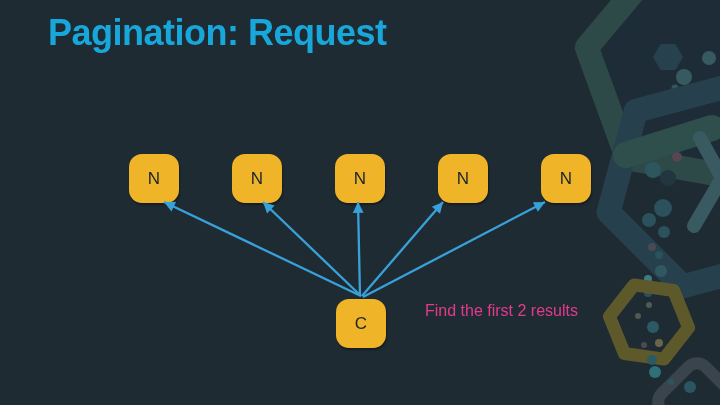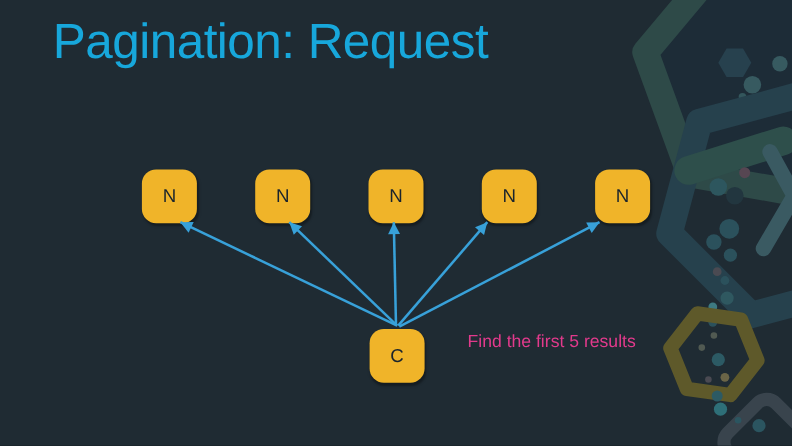--- a/index.html
+++ b/index.html
@@ -13,21 +13,21 @@
     position:relative;width:720px;height:405px;overflow:hidden;
     background:var(--background);
   }
   .decor,.arrows{position:absolute;left:0;top:0;width:720px;height:405px;pointer-events:none;}
   .decor{z-index:0;}
   .arrows{z-index:3;}
   .arrow-line{stroke:var(--arrow);stroke-width:2.3;fill:none;}
   .arrowhead{fill:var(--arrow);}
   .page-title{
     position:absolute;left:48px;top:12px;z-index:2;
-    font-size:45px;font-weight:400;letter-spacing:-0.5px;color:var(--title);
+    font-size:36px;font-weight:700;letter-spacing:-0.5px;color:var(--title);
   }
   .node{
     position:absolute;width:50px;height:49px;border-radius:13px;z-index:2;
     background:var(--node-fill);
     box-shadow:1px 2px 2px rgba(0,0,0,0.35);
     display:flex;align-items:center;justify-content:center;
     color:var(--node-text);font-size:17px;line-height:1;
   }
   .node-n1{left:129px;top:154px;}
   .node-n2{left:232px;top:154px;}
@@ -124,16 +124,16 @@
       </marker>
     </defs>
     <line class="arrow-line" x1="361" y1="296" x2="164" y2="202" marker-end="url(#ah)"></line>
     <line class="arrow-line" x1="361" y1="296" x2="263" y2="202" marker-end="url(#ah)"></line>
     <line class="arrow-line" x1="360" y1="296" x2="358" y2="202" marker-end="url(#ah)"></line>
     <line class="arrow-line" x1="362" y1="296" x2="443" y2="202" marker-end="url(#ah)"></line>
     <line class="arrow-line" x1="363" y1="297" x2="545" y2="202" marker-end="url(#ah)"></line>
   </svg>
 
   <div class="caption">
-    <div>Find the first 5 results</div>
+    <div>Find the first 2 results</div>
   </div>
 
 </div>
 
 </body></html>

